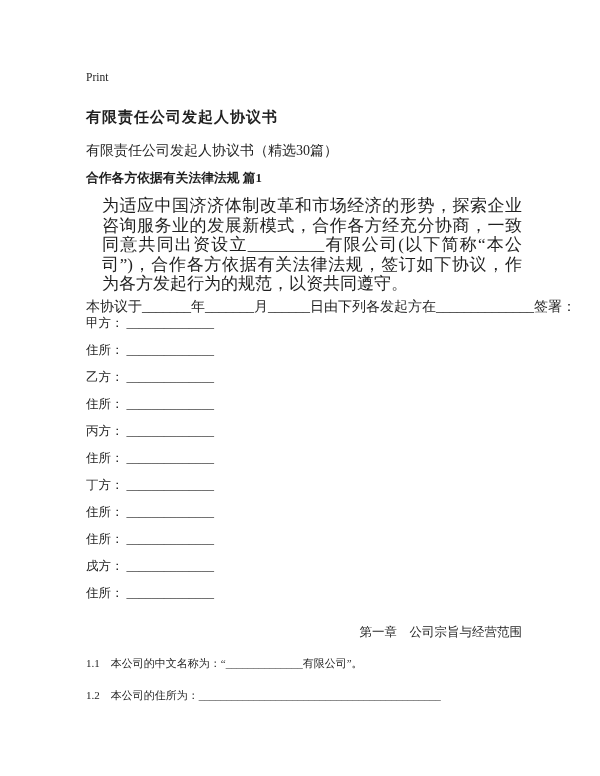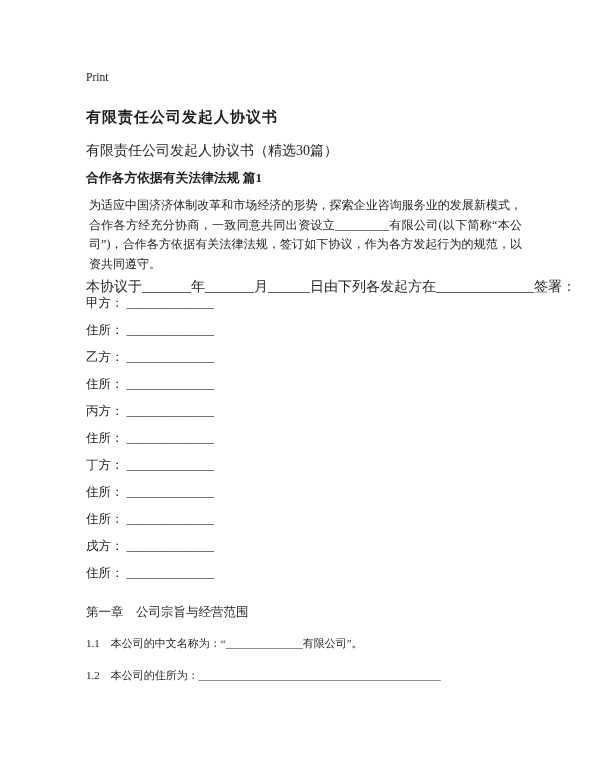--- a/index.html
+++ b/index.html
@@ -40,23 +40,23 @@
     margin: 15px 0 0 0;
     line-height: 15px;
   }
   .article-heading {
     font-size: 12.8px;
     font-weight: bold;
     margin: 13px 0 0 0;
     line-height: 15px;
   }
   .intro {
-    font-size: 12px;
+    font-size: 17px;
     line-height: 19.5px;
-    margin: 10px 0 0 3px;
+    margin: 10px 0 0 16px;
     text-align: justify;
   }
   .sign-line {
     font-size: 14px;
     margin: 5px 0 0 0;
     line-height: 16px;
     white-space: nowrap;
   }
   .party-list {
   }
@@ -66,20 +66,21 @@
     line-height: 16px;
   }
   .party-blank {
     margin-left: 3px;
     letter-spacing: 0;
   }
   .chapter-heading {
     font-size: 12.5px;
     margin: 12px 0 0 0;
     line-height: 16px;
+    text-align: right;
   }
   .clause {
     font-size: 11px;
     margin: 15px 0 0 0;
     line-height: 17px;
     white-space: nowrap;
   }
 </style>
 </head>
 <body>

